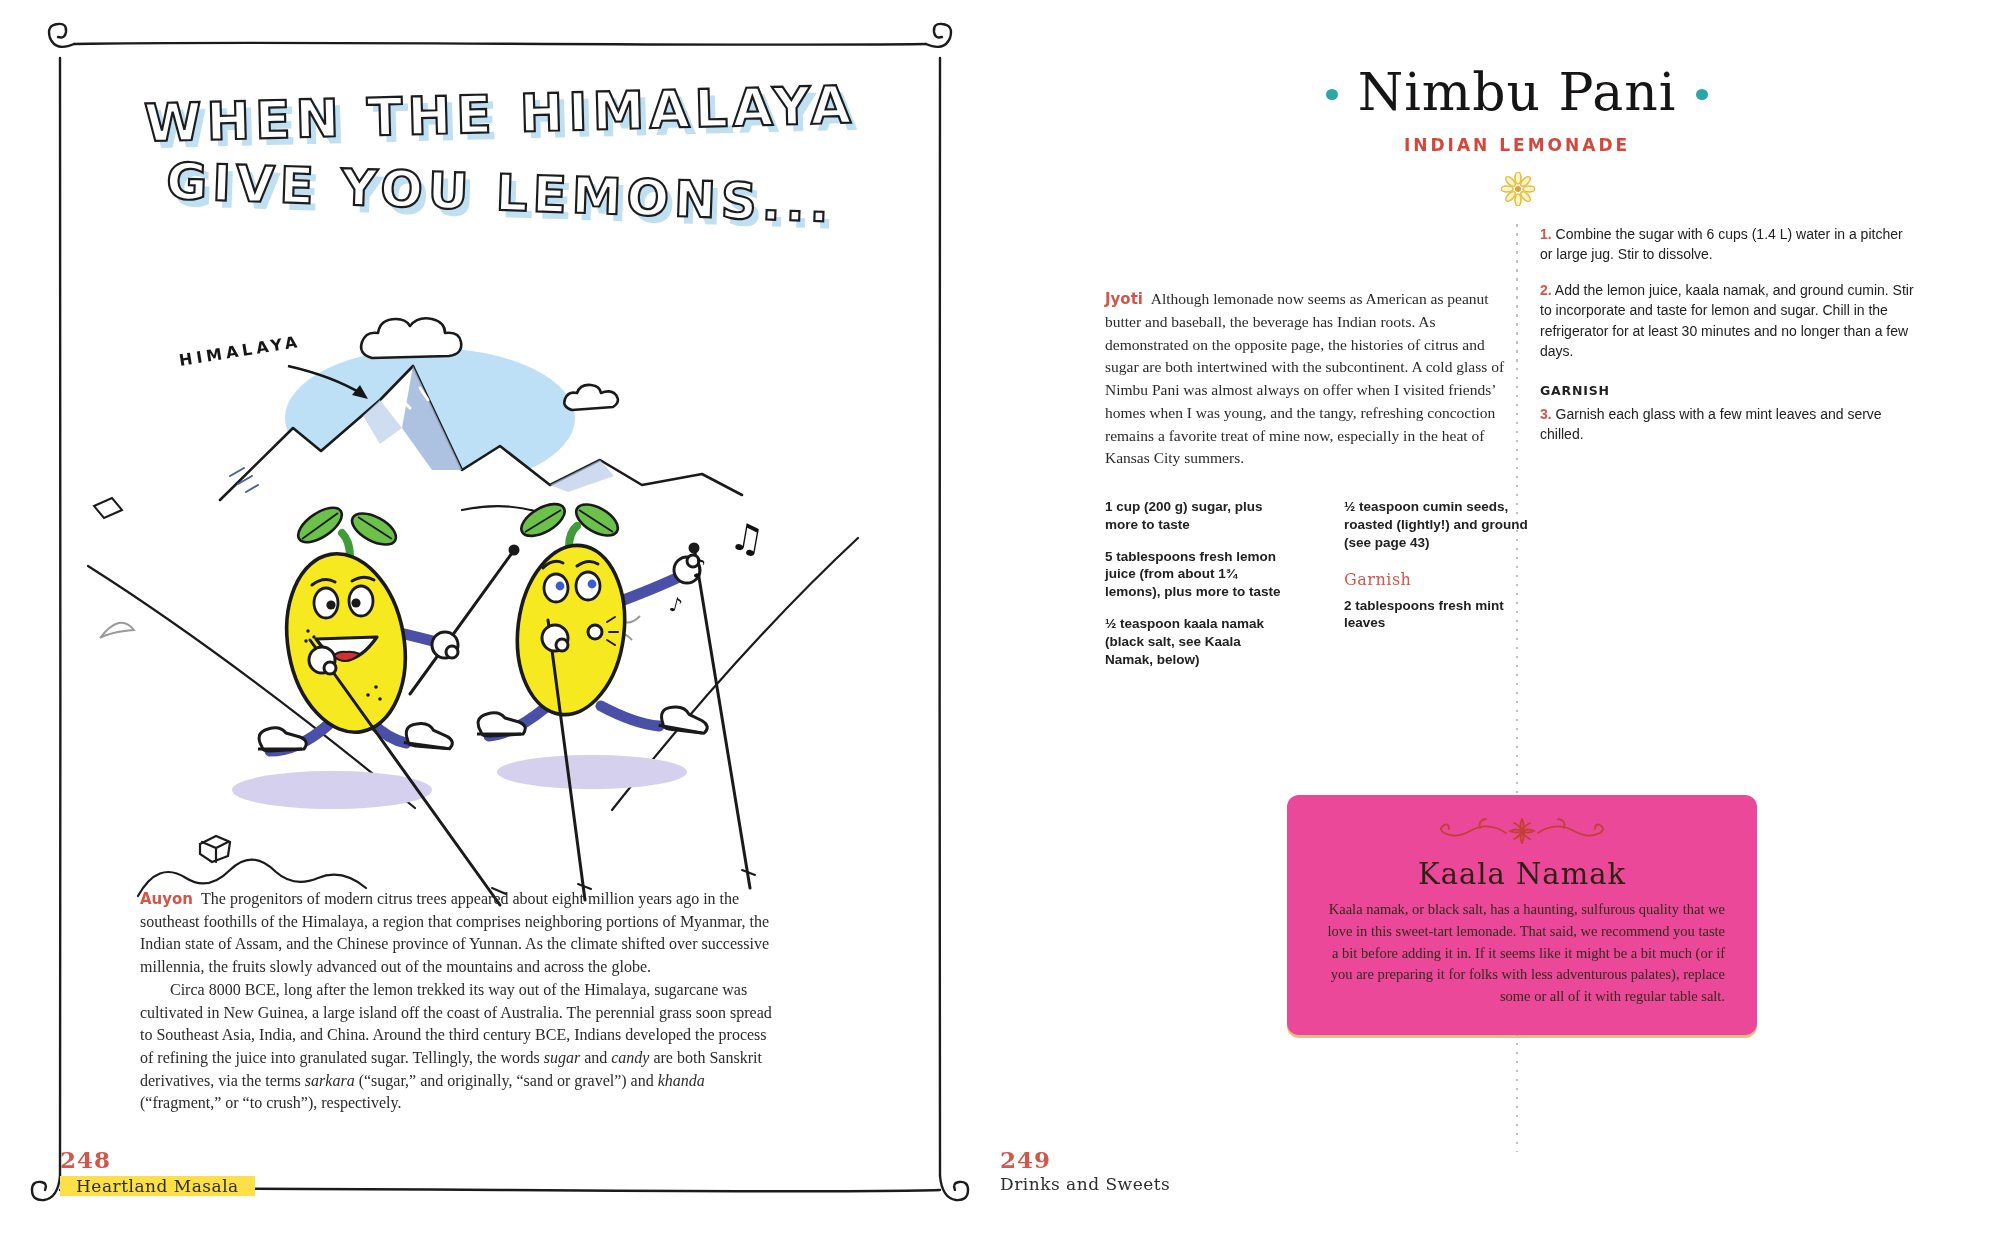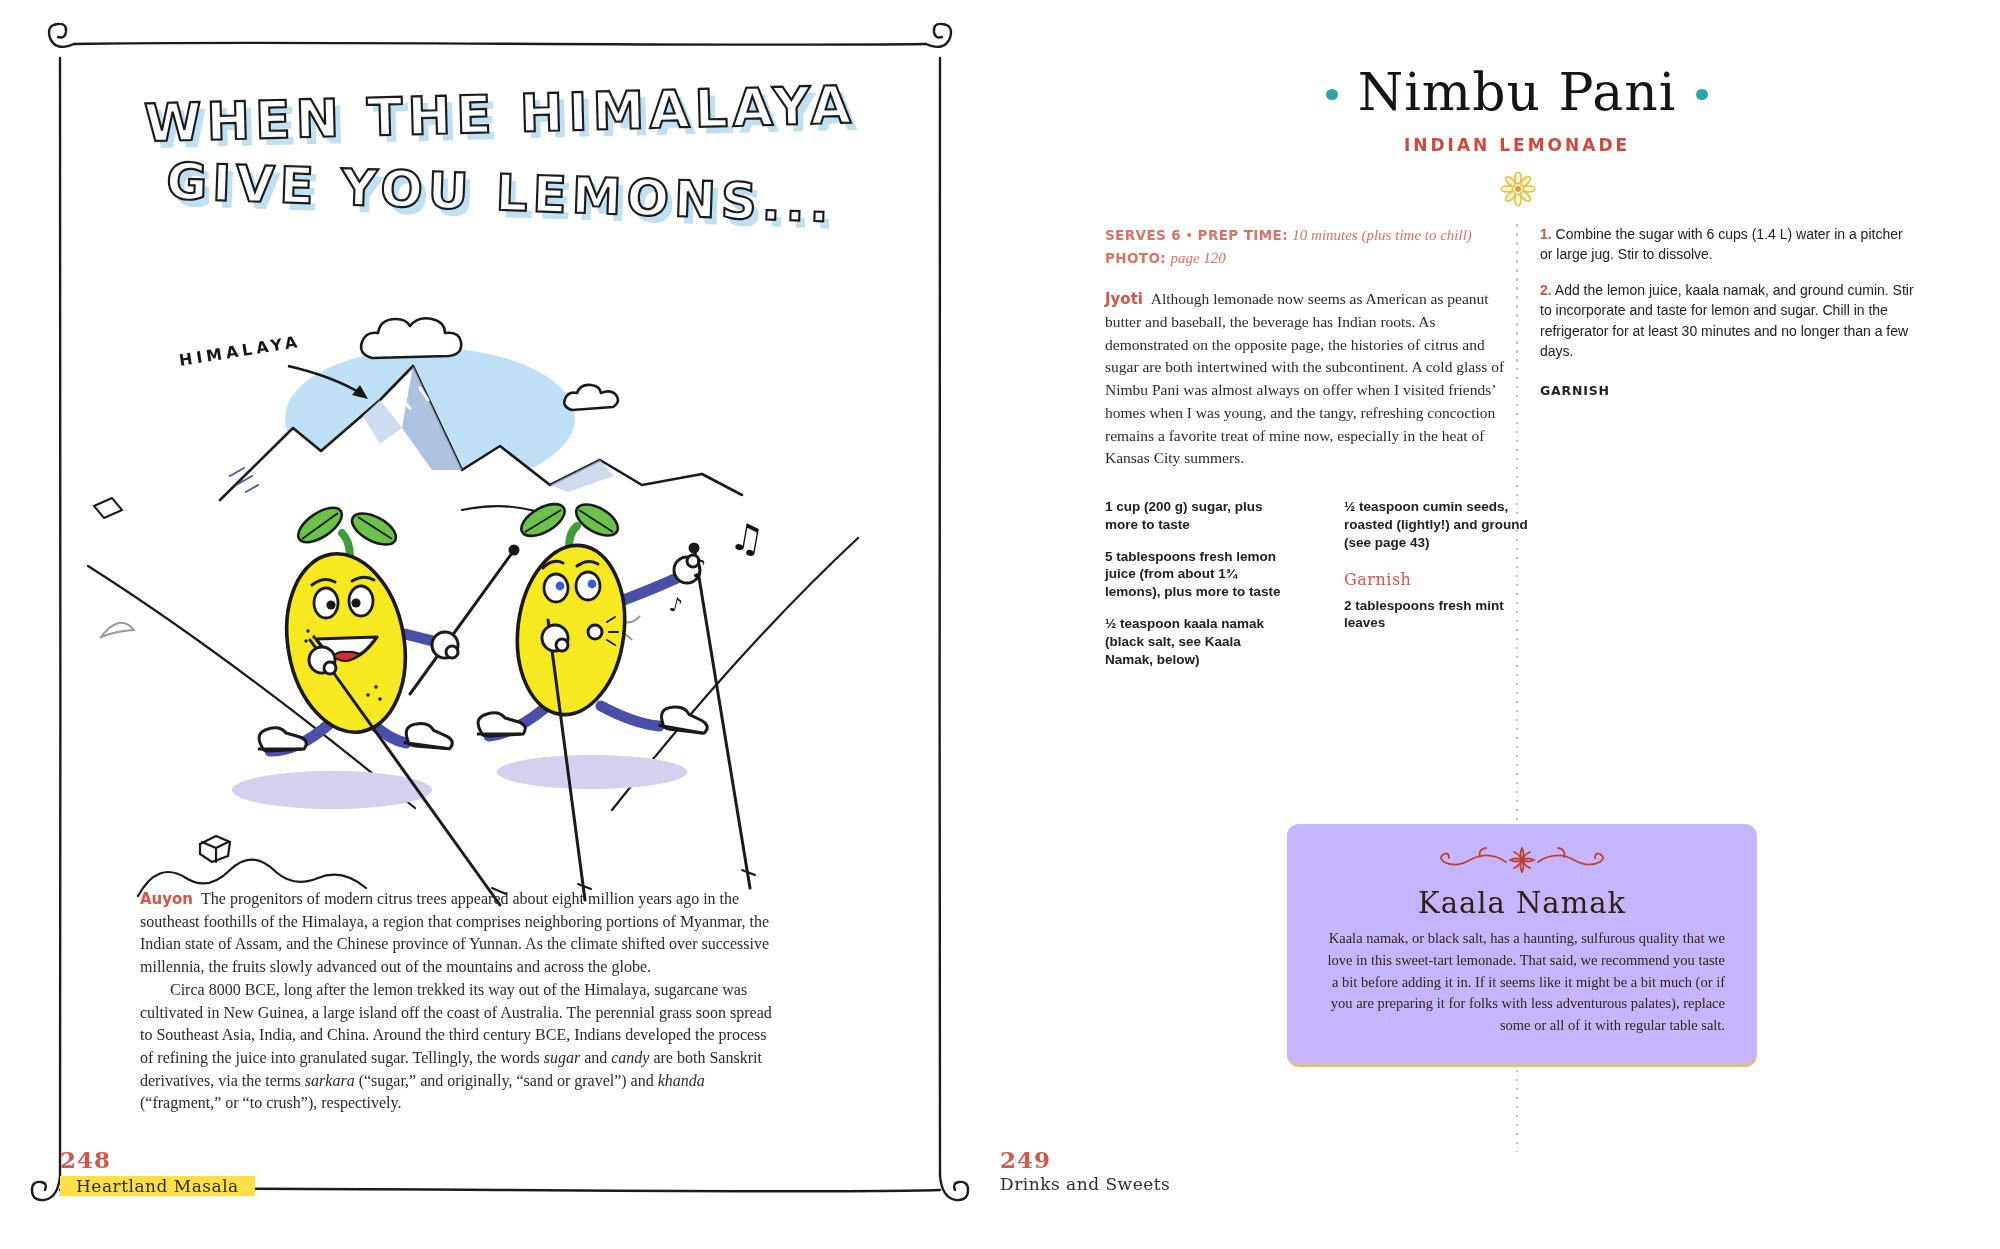--- a/index.html
+++ b/index.html
@@ -57,21 +57,21 @@
   .garnish-head{font-family:"DejaVu Serif",serif;font-weight:normal;font-size:16px;color:#d2574a;
     margin:18px 0 6px 0;letter-spacing:0.5px;}
 
   #steps-col{left:540px;top:224px;width:378px;font-family:"Liberation Sans",sans-serif;
     font-size:14px;line-height:1.46;color:#222120;}
   .step{margin:0 0 15px 0;}
   .step-num{color:#d2574a;font-weight:bold;}
   .steps-subhead{font-family:"DejaVu Sans",sans-serif;font-weight:bold;font-size:12.5px;
     letter-spacing:0.8px;color:#222120;margin:20px 0 4px 0;}
 
-  #sidebar-box{left:287px;top:824px;width:470px;height:240px;background:#c4b5fd;border-radius:12px;
+  #sidebar-box{left:287px;top:795px;width:470px;height:240px;background:#ec4899;border-radius:12px;
     z-index:1;box-shadow:0 3px 0 rgba(200,140,30,0.55);text-align:center;}
   #sidebar-orn{margin-top:16px;}
   #sidebar-title{font-family:"DejaVu Serif",serif;font-size:29px;color:#2d2112;letter-spacing:1px;
     margin:2px 0 8px 0;}
   #sidebar-body{font-size:14.5px;line-height:1.5;color:#33291a;text-align:right;padding:0 32px;margin:0;}
 
   #right-footer{left:0;top:1146px;width:1034px;}
 </style>
 </head>
 <body>
@@ -276,48 +276,41 @@
         <ellipse cx="9.5" cy="9.5" rx="3" ry="6" transform="rotate(-45 9.5 9.5)"></ellipse>
         <ellipse cx="24.5" cy="24.5" rx="3" ry="6" transform="rotate(-45 24.5 24.5)"></ellipse>
         <ellipse cx="24.5" cy="9.5" rx="3" ry="6" transform="rotate(45 24.5 9.5)"></ellipse>
         <ellipse cx="9.5" cy="24.5" rx="3" ry="6" transform="rotate(45 9.5 24.5)"></ellipse>
       </g>
       <circle cx="17" cy="17" r="3" fill="#e2a138"></circle>
     </svg>
 
     <div id="dotted-rule" class="abs"></div>
 
-    <div class="abs meta-block">
-      <span class="meta-bold">SERVES 6</span>
-      <span>•</span>
-      <span class="meta-bold">PREP TIME:</span>
-      <span class="meta-italic">10 minutes (plus time to chill)</span><br>
-      <span class="meta-bold">PHOTO:</span>
-      <span class="meta-italic">page 120</span>
-    </div>
 
     <div id="intro-block" class="abs">
       <span class="author-name">Jyoti</span>&nbsp;&nbsp;<span>Although lemonade now seems as American as peanut butter and baseball, the beverage has Indian roots. As demonstrated on the opposite page, the histories of citrus and sugar are both intertwined with the subcontinent. A cold glass of Nimbu Pani was almost always on offer when I visited friends’ homes when I was young, and the tangy, refreshing concoction remains a favorite treat of mine now, especially in the heat of Kansas City summers.</span>
     </div>
 
     <div id="ing-col1" class="abs ing-col">
       <p class="ing-item">1 cup (200 g) sugar, plus more to taste</p>
       <p class="ing-item">5 tablespoons fresh lemon juice (from about 1¾ lemons), plus more to taste</p>
       <p class="ing-item">½ teaspoon kaala namak (black salt, see Kaala Namak, below)</p>
     </div>
     <div id="ing-col2" class="abs ing-col">
       <p class="ing-item">½ teaspoon cumin seeds, roasted (lightly!) and ground (see page 43)</p>
       <p class="garnish-head">Garnish</p>
       <p class="ing-item">2 tablespoons fresh mint leaves</p>
     </div>
 
     <div id="steps-col" class="abs">
       <p class="step"><span class="step-num">1.</span> <span>Combine the sugar with 6 cups (1.4 L) water in a pitcher or large jug. Stir to dissolve.</span></p>
       <p class="step"><span class="step-num">2.</span> <span>Add the lemon juice, kaala namak, and ground cumin. Stir to incorporate and taste for lemon and sugar. Chill in the refrigerator for at least 30 minutes and no longer than a few days.</span></p>
       <p class="steps-subhead">GARNISH</p>
+      <p class="step"><span class="step-num">3.</span> <span>Garnish each glass with a few mint leaves and serve chilled.</span></p>
     </div>
 
     <div id="sidebar-box" class="abs">
       <svg id="sidebar-orn" width="200" height="40" viewBox="0 0 200 40">
         <g fill="none" stroke="#c2402f" stroke-width="1.8" stroke-linecap="round">
           <path d="M100,8 q3,6 0,12 q-3,-6 0,-12"></path>
           <path d="M100,32 q3,-6 0,-12 q-3,6 0,12"></path>
           <path d="M88,20 q6,-3 12,0 q-6,3 -12,0"></path>
           <path d="M100,20 q6,-3 12,0 q-6,3 -12,0"></path>
           <path d="M92,12 q5,2 8,8 M108,12 q-5,2 -8,8 M92,28 q5,-2 8,-8 M108,28 q-5,-2 -8,-8"></path>

